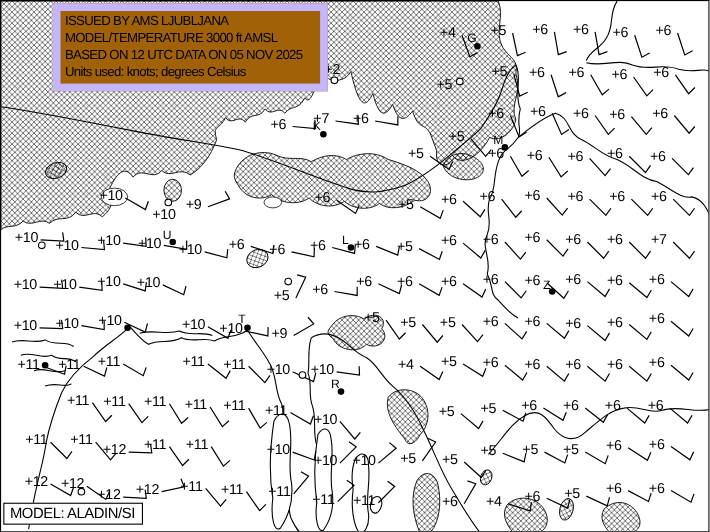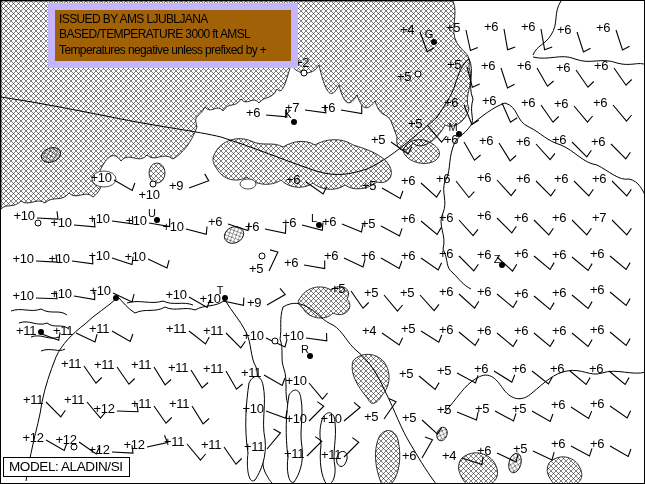--- a/index.html
+++ b/index.html
@@ -661,21 +661,22 @@
         <circle cx="152" cy="183" r="3" fill="#fff" stroke="#000000" stroke-width="1"></circle>
         <circle cx="37" cy="222" r="3" fill="#fff" stroke="#000000" stroke-width="1"></circle>
         <circle cx="261" cy="255" r="3" fill="#fff" stroke="#000000" stroke-width="1"></circle>
         <circle cx="274" cy="340" r="3" fill="#fff" stroke="#000000" stroke-width="1"></circle>
         <circle cx="73" cy="446" r="3" fill="#fff" stroke="#000000" stroke-width="1"></circle>
       </g>
     </svg>
 
   <div class="info-box">
     <div class="line"><span>ISSUED BY AMS LJUBLJANA</span><b></b></div>
-    <div class="line"><span>BASED/TEMPERATURE </span><b>3000 ft AMSL</b></div>
-    <div class="line"><span>Temperatures negative unless prefixed by +</span><b></b></div>
+    <div class="line"><span>MODEL/TEMPERATURE </span><b>3000 ft AMSL</b></div>
+    <div class="line"><span>BASED ON 12 UTC DATA ON 05 NOV 2025</span><b></b></div>
+    <div class="line"><span>Units used: knots; degrees Celsius</span><b></b></div>
   </div>
 
   <div class="model-box">
     <span>MODEL: ALADIN/SI</span>
   </div>
 
 </div>
 
 </body></html>

